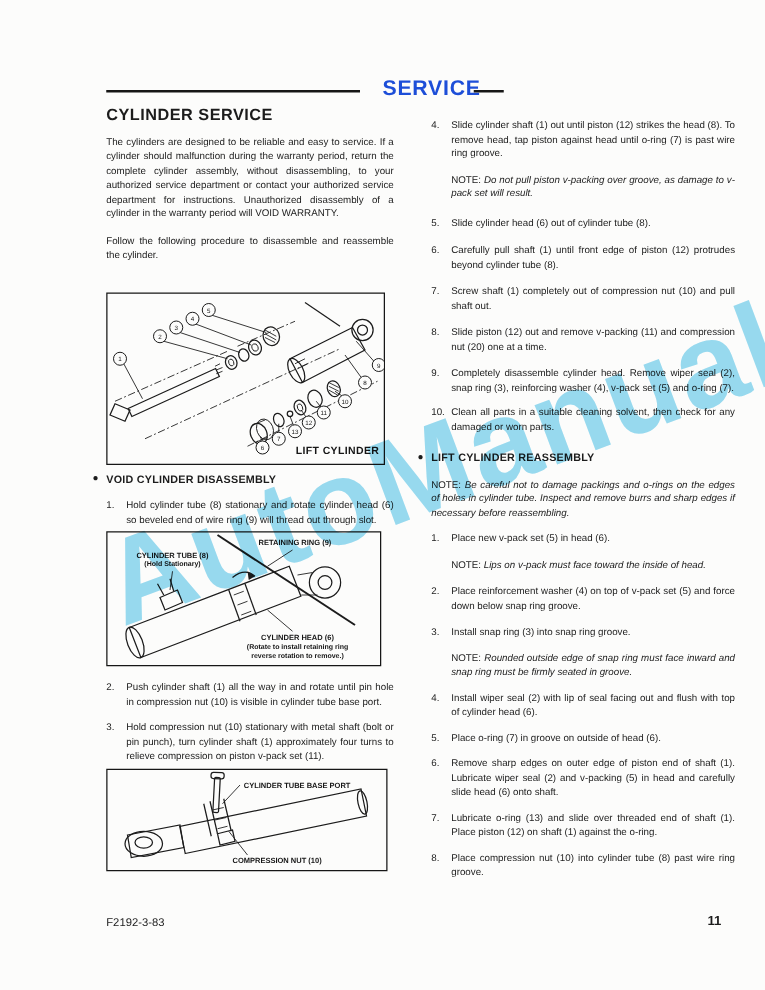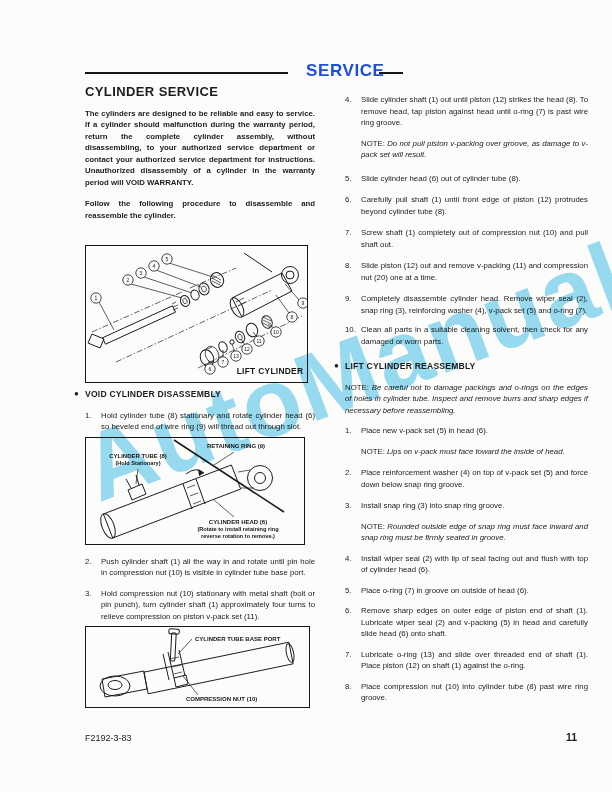--- a/index.html
+++ b/index.html
@@ -12,21 +12,21 @@
   .hdr-rule{position:absolute; height:2px; background:#161616;}
   .hdr-title{
     position:absolute; left:306px; top:61px; font-size:17px; font-weight:bold;
     letter-spacing:.6px; color:#1d4ed8;
   }
   
   .col{position:absolute; top:0; font-size:7.8px; line-height:11.5px;}
   .col-left{left:85px; width:230px;}
   .col-right{left:345px; width:243px;}
   .h-main{font-size:13px; font-weight:bold; letter-spacing:.4px; margin:86px 0 0 0;}
-  .para{text-align:justify; margin-top:10px;font-weight:bold;}
+  .para{text-align:justify; margin-top:10px;}
   .sect-head{font-weight:bold; font-size:8.6px; letter-spacing:.2px; margin-top:6px; position:relative;}
   .sect-head .bullet{position:absolute; left:-11px; top:-1px; font-size:8px;}
   .step{display:flex; margin-top:9px;}
   .step .num{flex:none; width:16px;}
   .step .txt{flex:1; text-align:justify;}
   .note{margin-left:16px; margin-top:9px; text-align:justify;}
   .note .nlab{font-weight:normal;}
   .note .ntxt{font-style:italic;}
   
   .figbox{border:1.6px solid #161616; background:#fcfcfb; position:relative;}

